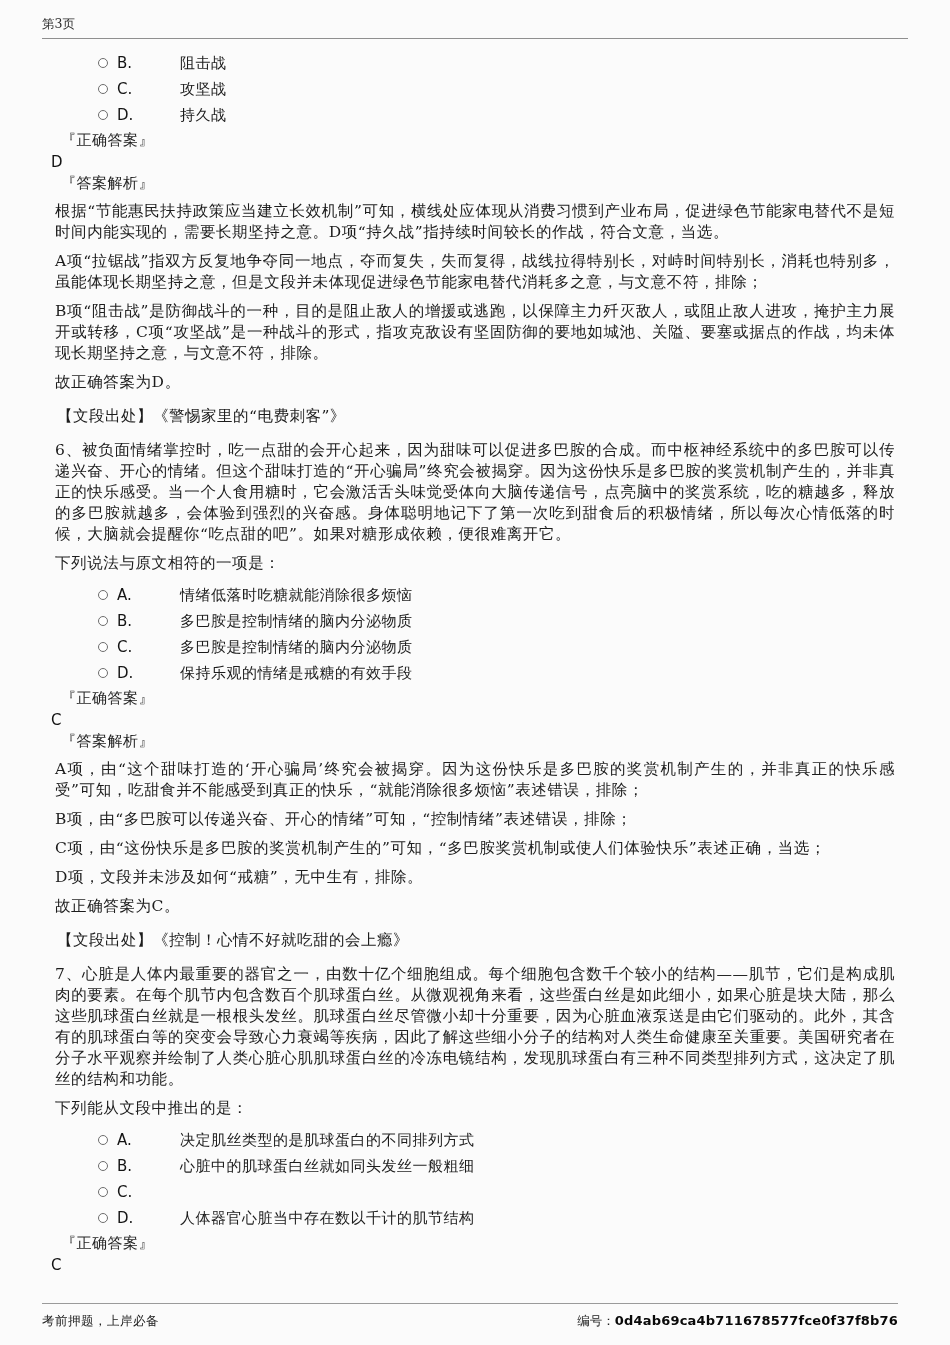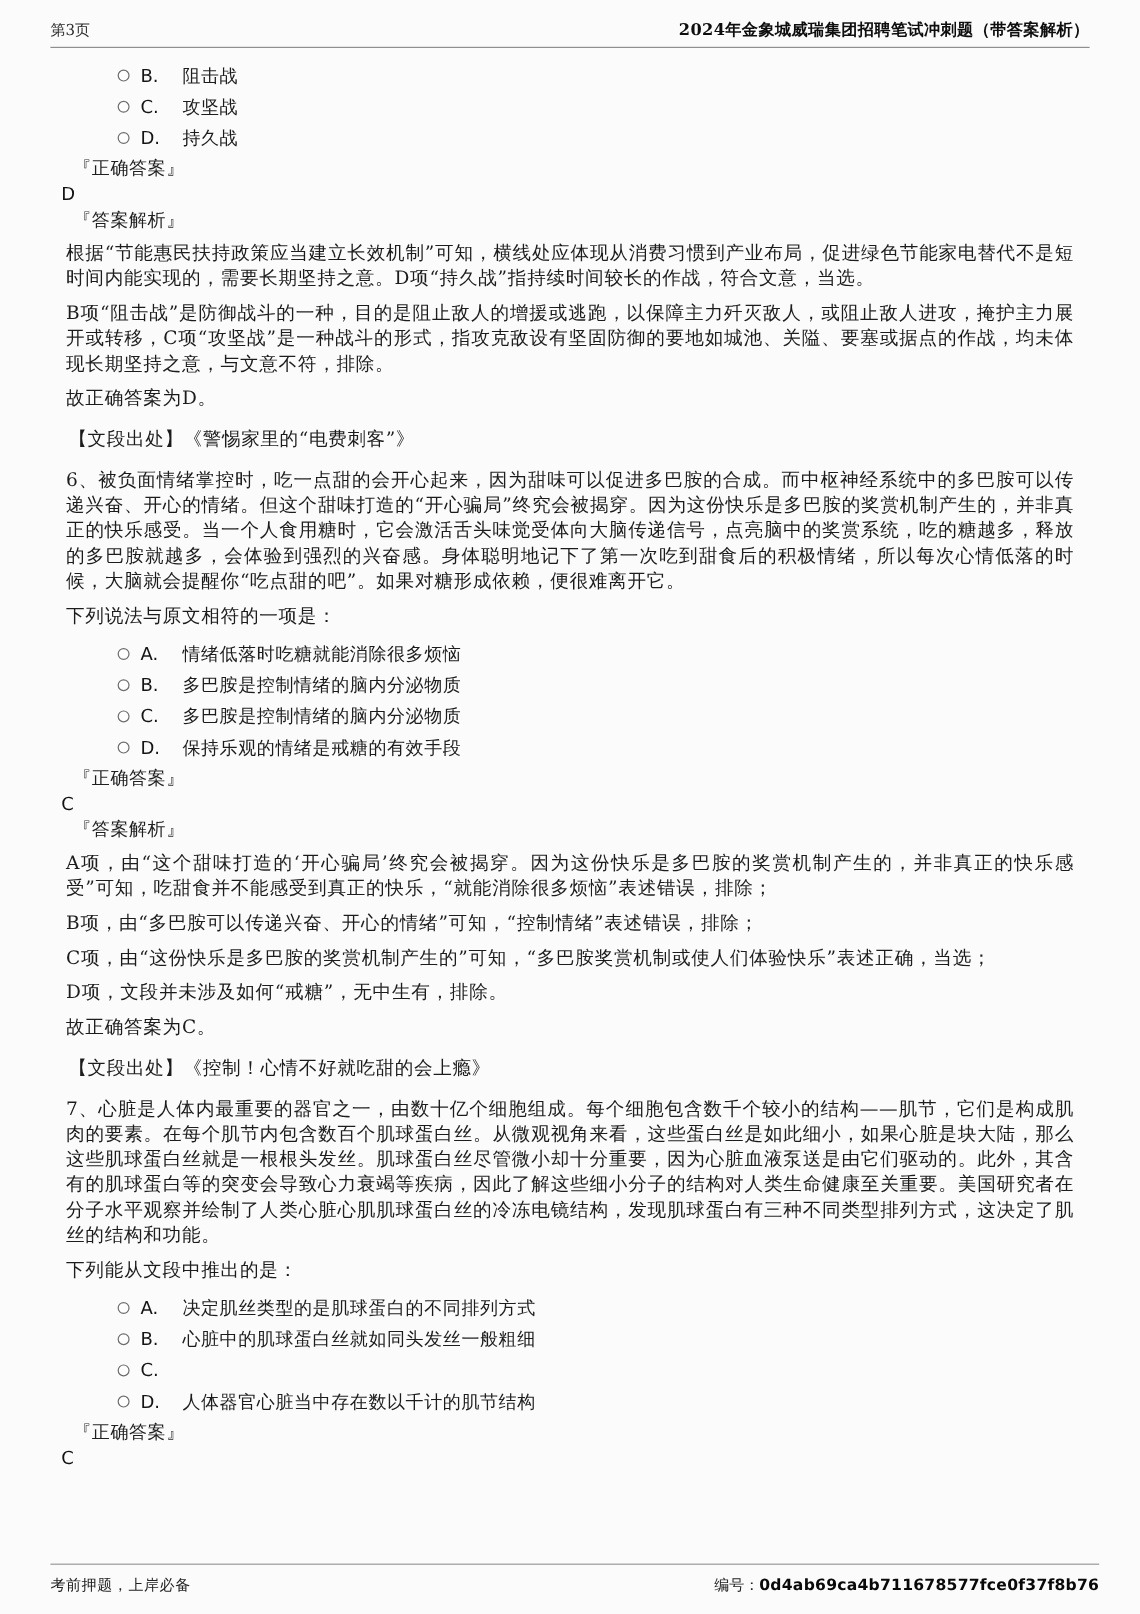--- a/index.html
+++ b/index.html
@@ -21,53 +21,52 @@
   .options-group { margin:4px 0 2px 0; }
   .option-row { display:flex; align-items:center; height:26px; }
   .radio {
     width:10px; height:10px; border:1.3px solid #6d6d6d; border-radius:50%;
     margin-left:43px; margin-right:9px; background:#fff; flex:none; box-sizing:border-box;
   }
   .opt-letter {
     font-family:"DejaVu Sans","Liberation Sans",sans-serif;
     font-size:15px; color:#141414; width:35px; flex:none;
   }
-  .opt-text { font-size:15px; letter-spacing:0.5px; color:#1c1c1c; }
+  .opt-text { font-size:15px; letter-spacing:0.5px; color:#1c1c1c;margin-left:28px; }
   .bracket { font-size:15px; margin:3px 0 3px 6px; letter-spacing:0.5px; }
   .answer {
     font-family:"DejaVu Sans","Liberation Sans",sans-serif;
     font-size:15px; color:#111; margin:1px 0 1px -4px;
   }
   .para {
     font-size:15.5px; line-height:21px; letter-spacing:0.6px;
     text-align:justify; text-justify:inter-ideograph; margin:8px 0; color:#1c1c1c;
   }
   .question { margin:12px 0 8px 0; }
   .source { font-size:15.5px; letter-spacing:0.5px; margin:13px 0 13px 2px; color:#1c1c1c; }
   
   .footer {
-    position:absolute; left:42px; right:34px; bottom:15px;
+    position:absolute; left:42px; right:52px; bottom:15px;
     border-top:1.5px solid #9a9a9a; padding-top:9px;
     display:flex; justify-content:space-between; align-items:baseline;text-align:right;
   }
   .footer-left { font-size:12.5px; color:#222; letter-spacing:0.5px; }
   .footer-right { font-size:12.5px; color:#222; }
   .doc-id-value {
     font-family:"DejaVu Sans","Liberation Sans",sans-serif;
     font-size:13px; font-weight:700; color:#090909; letter-spacing:0.2px;
   }
 </style>
 </head>
 <body>
 
 <div class="page">
 
   <div class="header">
     <span class="page-num">第3页</span>
-    <span class="doc-title">2024年金象城威瑞集团招聘笔试冲刺题（带答案解析）</span>
   </div>
 
   <div class="content" id="content">
       <div class="options-group">
         <div class="option-row">
           <span class="radio"></span>
           <span class="opt-letter">B.</span>
           <span class="opt-text">阻击战</span>
         </div>
         <div class="option-row">
@@ -78,20 +77,21 @@
         <div class="option-row">
           <span class="radio"></span>
           <span class="opt-letter">D.</span>
           <span class="opt-text">持久战</span>
         </div>
       </div>
       <div class="bracket">『正确答案』</div>
       <div class="answer">D</div>
       <div class="bracket">『答案解析』</div>
       <div class="para">根据“节能惠民扶持政策应当建立长效机制”可知，横线处应体现从消费习惯到产业布局，促进绿色节能家电替代不是短时间内能实现的，需要长期坚持之意。D项“持久战”指持续时间较长的作战，符合文意，当选。</div>
+      <div class="para">A项“拉锯战”指双方反复地争夺同一地点，夺而复失，失而复得，战线拉得特别长，对峙时间特别长，消耗也特别多，虽能体现长期坚持之意，但是文段并未体现促进绿色节能家电替代消耗多之意，与文意不符，排除；</div>
       <div class="para">B项“阻击战”是防御战斗的一种，目的是阻止敌人的增援或逃跑，以保障主力歼灭敌人，或阻止敌人进攻，掩护主力展开或转移，C项“攻坚战”是一种战斗的形式，指攻克敌设有坚固防御的要地如城池、关隘、要塞或据点的作战，均未体现长期坚持之意，与文意不符，排除。</div>
       <div class="para">故正确答案为D。</div>
       <div class="source">【文段出处】《警惕家里的“电费刺客”》</div>
       <div class="para question">6、被负面情绪掌控时，吃一点甜的会开心起来，因为甜味可以促进多巴胺的合成。而中枢神经系统中的多巴胺可以传递兴奋、开心的情绪。但这个甜味打造的“开心骗局”终究会被揭穿。因为这份快乐是多巴胺的奖赏机制产生的，并非真正的快乐感受。当一个人食用糖时，它会激活舌头味觉受体向大脑传递信号，点亮脑中的奖赏系统，吃的糖越多，释放的多巴胺就越多，会体验到强烈的兴奋感。身体聪明地记下了第一次吃到甜食后的积极情绪，所以每次心情低落的时候，大脑就会提醒你“吃点甜的吧”。如果对糖形成依赖，便很难离开它。</div>
       <div class="para">下列说法与原文相符的一项是：</div>
       <div class="options-group">
         <div class="option-row">
           <span class="radio"></span>
           <span class="opt-letter">A.</span>
           <span class="opt-text">情绪低落时吃糖就能消除很多烦恼</span>

